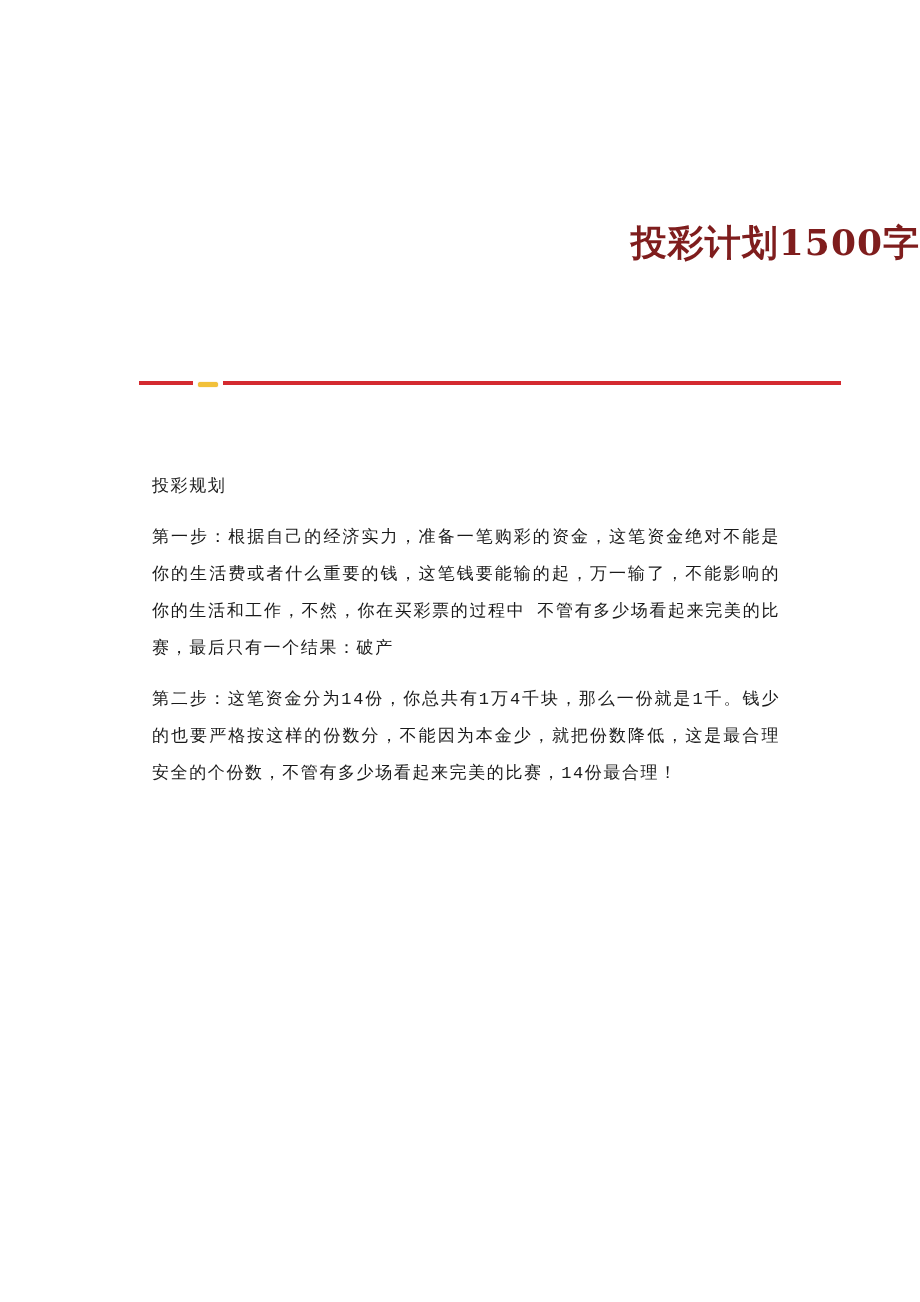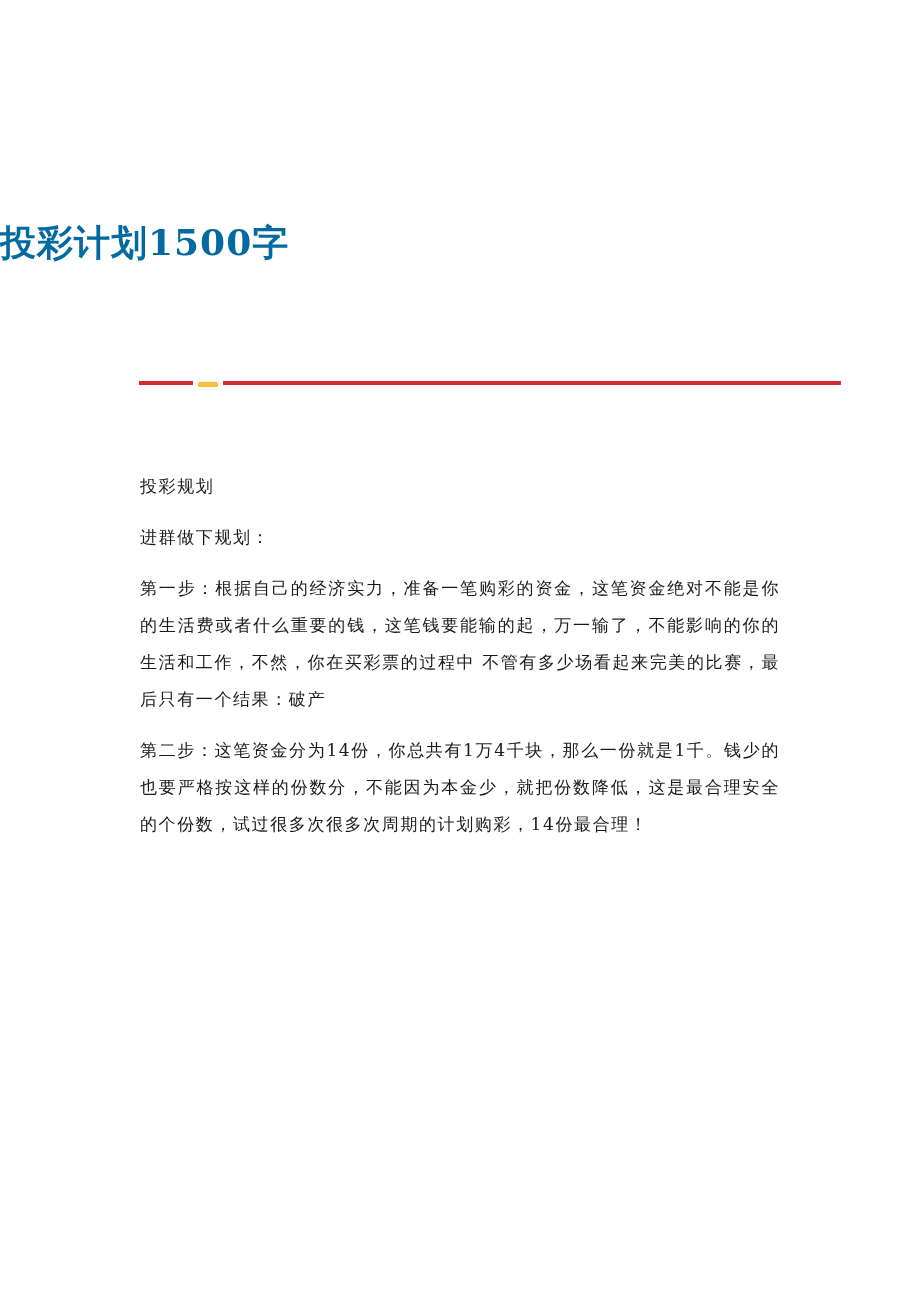--- a/index.html
+++ b/index.html
@@ -13,25 +13,25 @@
       position: relative;
       overflow: hidden;
       font-family: "DejaVu Serif", "Liberation Serif", serif;
       color: #111111;
     }
     .page-title {
       position: absolute;
       top: 214px;
       left: 0;
       width: 920px;
-      text-align: left;
+      text-align: right;
       font-size: 36px;
       font-weight: bold;
       letter-spacing: 1px;
-      color: #0369a1;
+      color: #7f1d1d;
       line-height: 56px;
     }
     .divider {
       position: absolute;
       top: 381px;
       left: 139px;
       width: 702px;
       height: 5px;
     }
     .divider .seg-left {
@@ -64,33 +64,33 @@
       position: absolute;
       top: 468px;
       left: 140px;
       width: 640px;
       font-size: 17px;
       line-height: 37px;
       color: #1a1a1a;
       letter-spacing: 1.6px;
     }
     .body-text p {
-      margin: 0 0 14px 0;
+      margin: 0 0 14px 12px;
       text-align: justify;
+      font-family: Liberation Mono, monospace;
     }
   </style>
 </head>
 <body>
 
 <div class="page-title">投彩计划1500字</div>
 
 <div class="divider">
   <div class="seg-left"></div>
   <div class="ornament"></div>
   <div class="seg-right"></div>
 </div>
 
 <div class="body-text">
   <p>投彩规划</p>
-  <p>进群做下规划：</p>
   <p>第一步：根据自己的经济实力，准备一笔购彩的资金，这笔资金绝对不能是你的生活费或者什么重要的钱，这笔钱要能输的起，万一输了，不能影响的你的生活和工作，不然，你在买彩票的过程中 不管有多少场看起来完美的比赛，最后只有一个结果：破产</p>
-  <p>第二步：这笔资金分为14份，你总共有1万4千块，那么一份就是1千。钱少的也要严格按这样的份数分，不能因为本金少，就把份数降低，这是最合理安全的个份数，试过很多次很多次周期的计划购彩，14份最合理！</p>
+  <p>第二步：这笔资金分为14份，你总共有1万4千块，那么一份就是1千。钱少的也要严格按这样的份数分，不能因为本金少，就把份数降低，这是最合理安全的个份数，不管有多少场看起来完美的比赛，14份最合理！</p>
 </div>
 
 </body></html>

